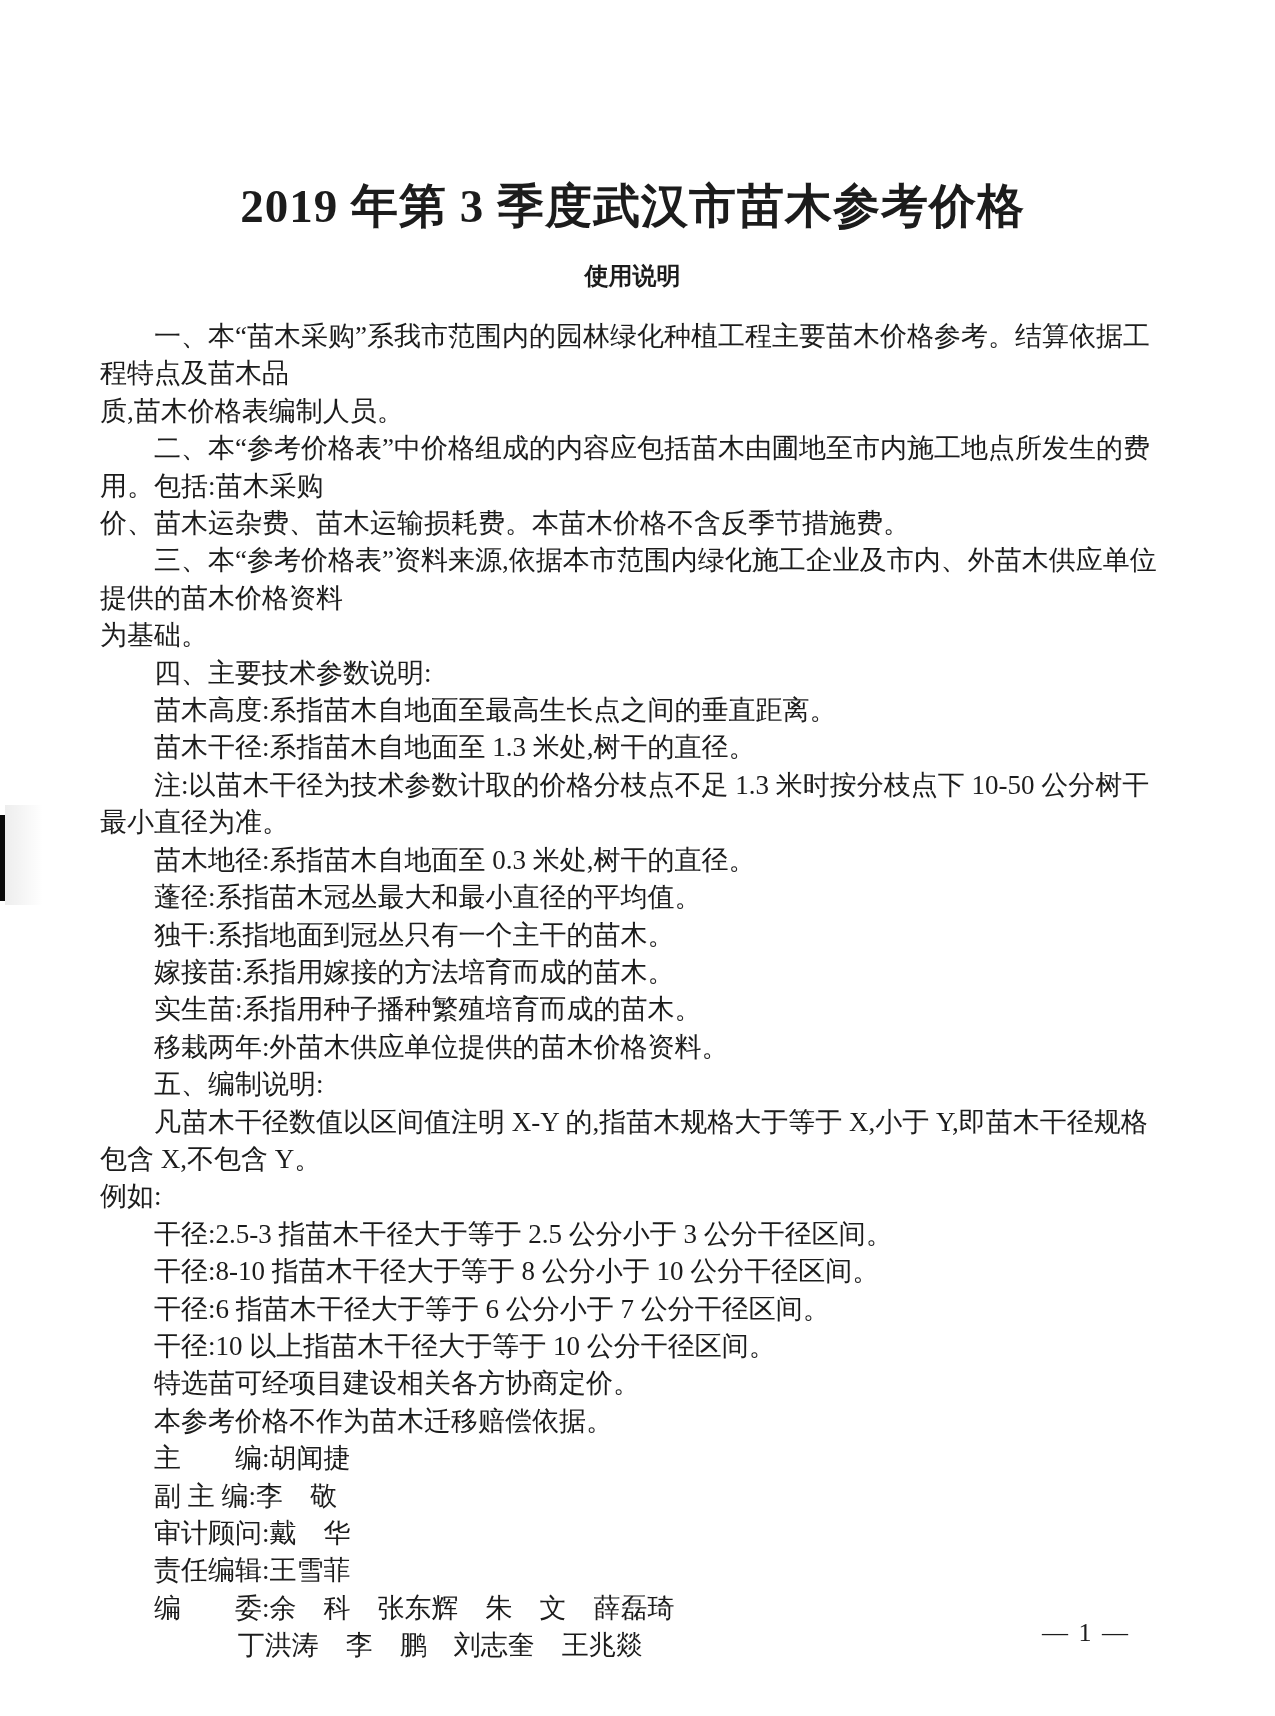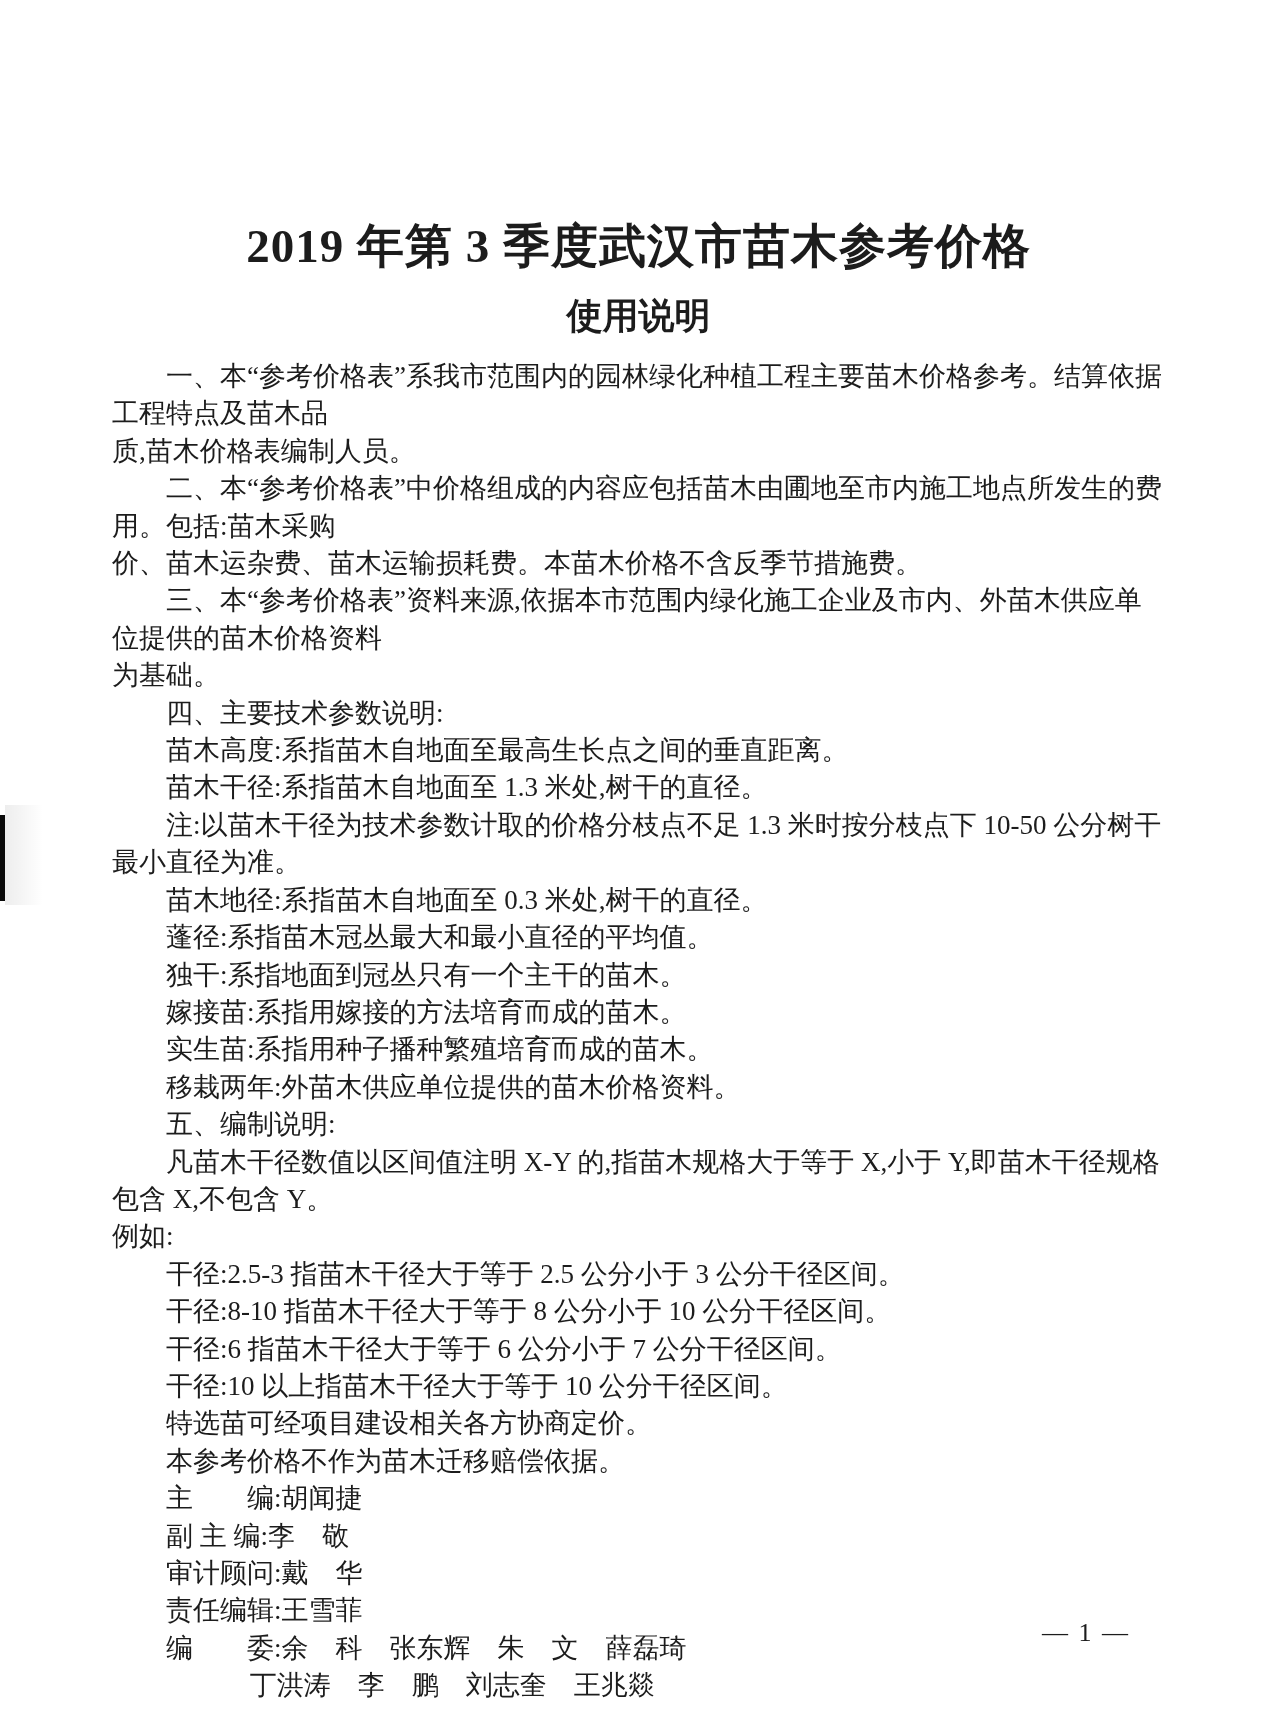--- a/index.html
+++ b/index.html
@@ -28,38 +28,37 @@
   .scan-smudge {
     position: absolute;
     left: 5px;
     top: 805px;
     width: 38px;
     height: 100px;
     background: linear-gradient(to right, rgba(0,0,0,0.07), rgba(0,0,0,0));
   }
   .content {
     position: absolute;
-    left: 112px;
+    left: 100px;
     right: 110px;
     top: 0;
-    margin-top: 40px;
   }
   .title {
     margin: 178px 0 0 0;
     text-align: center;
     font-size: 47px;
     line-height: 56px;
     font-weight: 700;
     letter-spacing: 1px;
     font-family: "Liberation Serif", "DejaVu Serif", serif;
   }
   .subtitle {
     margin: 24px 0 0 0;
     text-align: center;
-    font-size: 36px;
+    font-size: 24px;
     line-height: 35px;
     font-weight: 700;
     font-family: "Liberation Sans", "DejaVu Sans", sans-serif;
   }
   .body-text {
     margin-top: 25px;
     font-size: 27px;
     line-height: 37.4px;
   }
   .line {
@@ -86,21 +85,21 @@
   <div class="scan-bar"></div>
   <div class="scan-smudge"></div>
 
   <div class="content">
     <h1 class="title">2019 年第 3 季度武汉市苗木参考价格</h1>
 
     <h2 class="subtitle">使用说明</h2>
 
     <div class="body-text">
 
-    <p class="line ind-2">一、本“参考价格表”系我市范围内的园林绿化种植工程主要苗木价格参考。结算依据工程特点及苗木品</p>
+    <p class="line ind-2">一、本“苗木采购”系我市范围内的园林绿化种植工程主要苗木价格参考。结算依据工程特点及苗木品</p>
         <p class="line ind-0">质,苗木价格表编制人员。</p>
         <p class="line ind-2">二、本“参考价格表”中价格组成的内容应包括苗木由圃地至市内施工地点所发生的费用。包括:苗木采购</p>
         <p class="line ind-0">价、苗木运杂费、苗木运输损耗费。本苗木价格不含反季节措施费。</p>
         <p class="line ind-2">三、本“参考价格表”资料来源,依据本市范围内绿化施工企业及市内、外苗木供应单位提供的苗木价格资料</p>
         <p class="line ind-0">为基础。</p>
         <p class="line ind-2">四、主要技术参数说明:</p>
         <p class="line ind-2">苗木高度:系指苗木自地面至最高生长点之间的垂直距离。</p>
         <p class="line ind-2">苗木干径:系指苗木自地面至 1.3 米处,树干的直径。</p>
         <p class="line ind-2">注:以苗木干径为技术参数计取的价格分枝点不足 1.3 米时按分枝点下 10-50 公分树干最小直径为准。</p>
         <p class="line ind-2">苗木地径:系指苗木自地面至 0.3 米处,树干的直径。</p>

